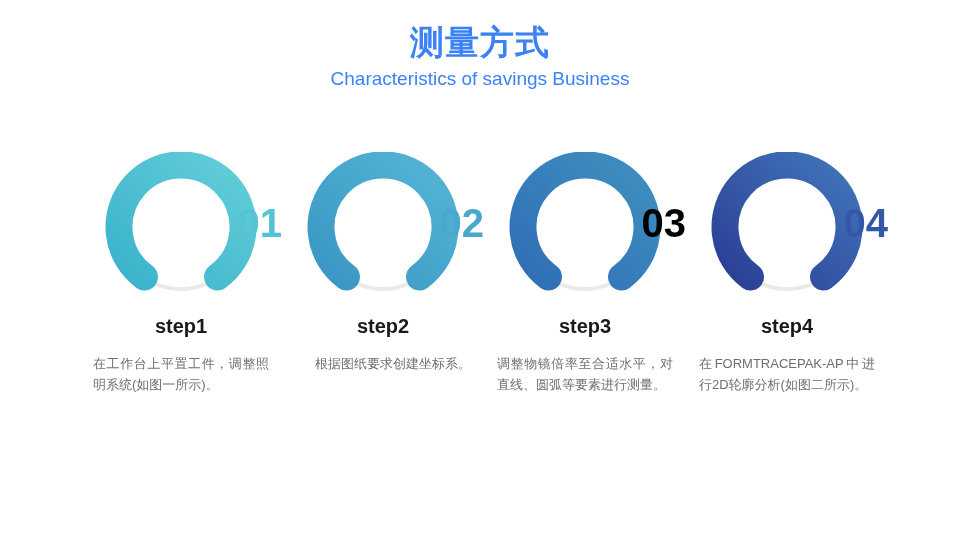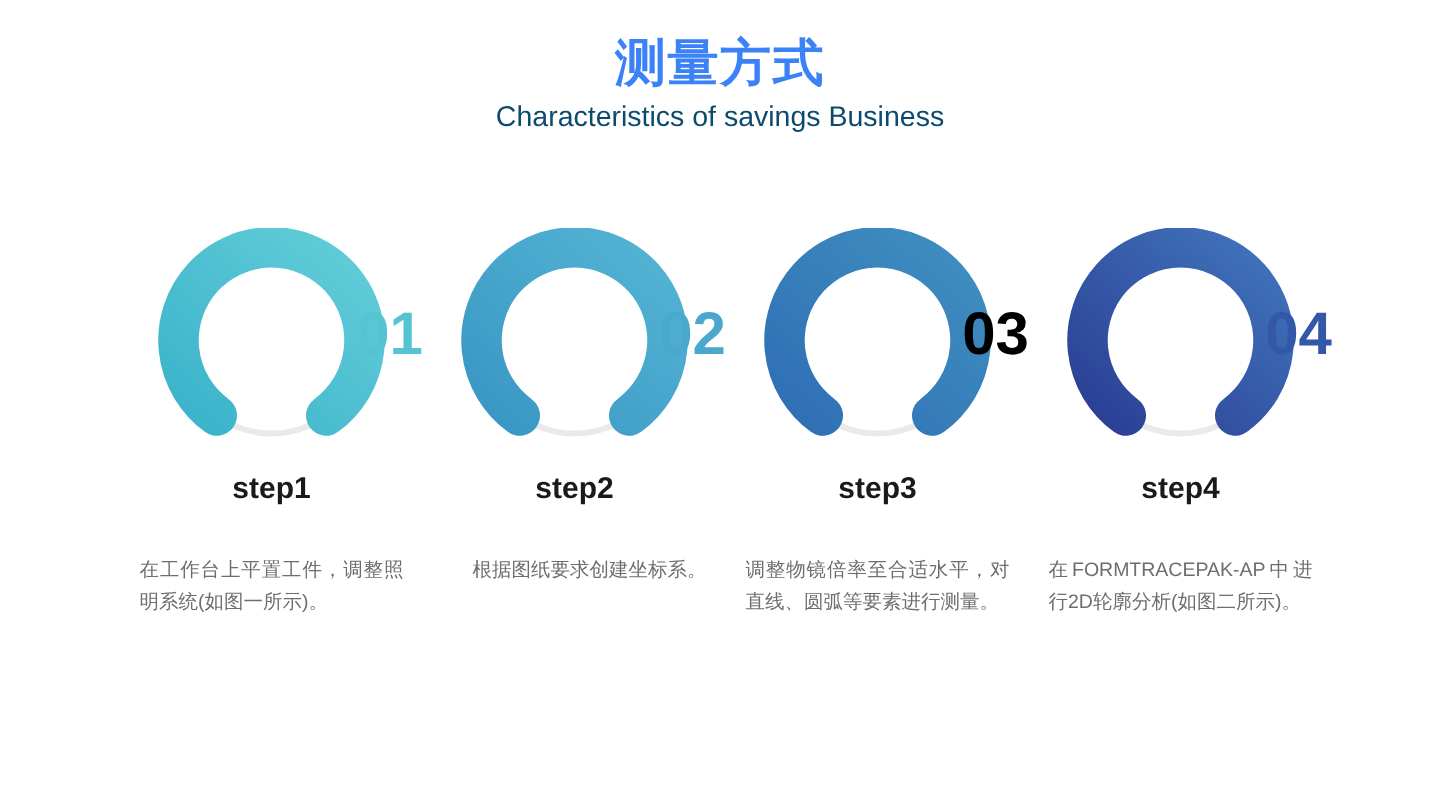--- a/index.html
+++ b/index.html
@@ -27,21 +27,21 @@
     font-size: 34px;
     font-weight: bold;
     color: #3b82f6;
     letter-spacing: 1px;
     line-height: 44px;
     margin: 0;
   }
   .subtitle {
     font-size: 19px;
     font-weight: 400;
-    color: #0c4a6e;
+    color: #3b82f6;
     line-height: 26px;
     margin: 2px 0 0 0;
   }
 
   
   .steps {
     position: absolute;
     top: 152px;
     left: 0;
     width: 960px;
@@ -84,21 +84,21 @@
 
   .step-label {
     text-align: center;
     font-size: 20px;
     font-weight: bold;
     color: #1a1a1a;
     line-height: 26px;
     margin-top: 11px;
   }
   .step-desc {
-    margin: 30px auto 0 auto;
+    margin: 14px auto 0 auto;
     font-size: 13px;
     line-height: 21px;
     color: #6e6e6e;
     text-align: justify;
     text-justify: inter-ideograph;
     width: 176px;
   }
   .step-desc.center-one-line {
     text-align: right;
   }

